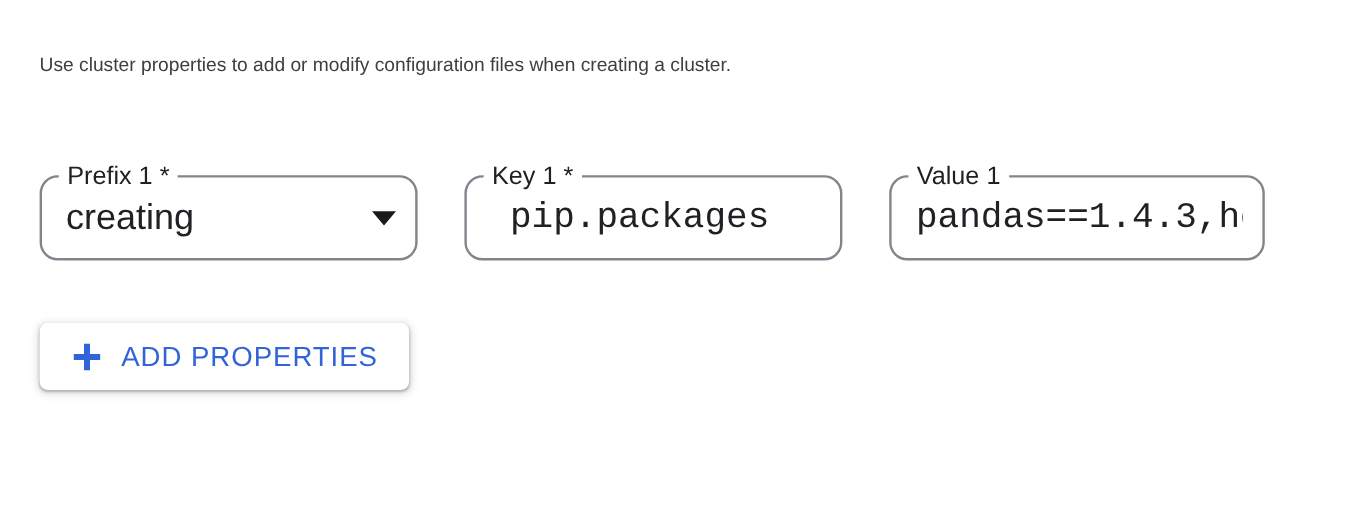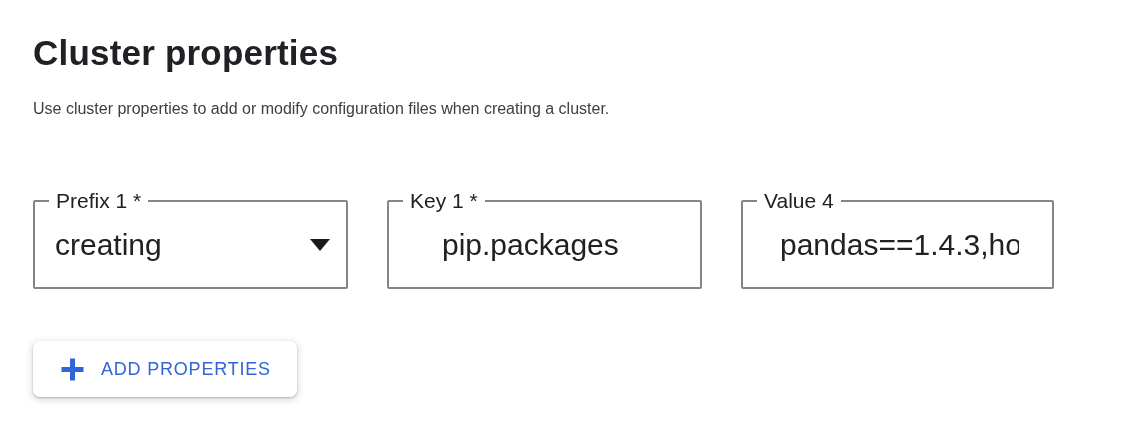--- a/index.html
+++ b/index.html
@@ -29,23 +29,23 @@
     line-height: 1.15;
   }
 
   .fields-row {
     margin-top: 82px;
     display: flex;
     gap: 39px;
   }
   .field {
     position: relative;
-    height: 89px;
+    height: 71px;
     border: 2px solid #80868b;
-    border-radius: 2px;
+    border-radius: 15px;
     display: flex;
     align-items: center;
     padding: 0 16px 0 20px;
     background: #fff;
     justify-content: space-between;
   }
   .field.w1 { width: 315px; }
   .field.w2 { width: 315px; padding-left: 36px; }
   .field.w3 { width: 313px; }
 
@@ -66,23 +66,24 @@
     font-size: 30px;
     font-weight: 400;
     color: #202124;
     white-space: nowrap;
     overflow: hidden;
   }
   .field-input {
     border: none;
     outline: none;
     padding: 0;
-    margin: 17px;
+    margin: 0;
     width: 100%;
     background: transparent;
+    font-family: Liberation Mono, monospace;
   }
   .dropdown-arrow {
     margin-left: auto;
     width: 0; height: 0;
     border-left: 10px solid transparent;
     border-right: 10px solid transparent;
     border-top: 12px solid #1a1a1a;
     flex: 0 0 auto;
   }
 
@@ -95,52 +96,51 @@
     height: 56px;
     padding: 0 26px;
     background: #ffffff;
     border: none;
     border-radius: 7px;
     box-shadow: 0 1px 2px rgba(60,64,67,0.30), 0 2px 6px 2px rgba(60,64,67,0.15);
     cursor: pointer;
   }
   .add-btn-label {
     font-family: "Liberation Sans", "DejaVu Sans", sans-serif;
-    font-size: 18px;
+    font-size: 23px;
     font-weight: 500;
     letter-spacing: 0.8px;
     color: #3064d8;
     white-space: nowrap;
   }
   .plus-icon { display: block; flex: 0 0 auto; }
 </style>
 </head>
 <body>
 
 <div class="page">
 
-  <h1 class="page-title">Cluster properties</h1>
 
   <p class="page-desc">Use cluster properties to add or modify configuration files when creating a cluster.</p>
 
   <div class="fields-row">
 
     <div class="field w1">
       <span class="field-label">Prefix 1 *</span>
       <span class="field-value">creating</span>
       <span class="dropdown-arrow"></span>
     </div>
 
     <div class="field w2">
       <span class="field-label">Key 1 *</span>
       <input class="field-input" type="text" value="pip.packages" style="">
     </div>
 
     <div class="field w3">
-      <span class="field-label">Value 4</span>
+      <span class="field-label">Value 1</span>
       <input class="field-input" type="text" value="pandas==1.4.3,holiday" style="">
     </div>
 
   </div>
 
   <button class="add-btn">
     <svg class="plus-icon" width="27" height="27" viewBox="0 0 27 27">
       <path d="M13.5 2.5 V24.5 M2.5 13.5 H24.5" stroke="#3064d8" stroke-width="5" fill="none"></path>
     </svg>
     <span class="add-btn-label">ADD PROPERTIES</span>

